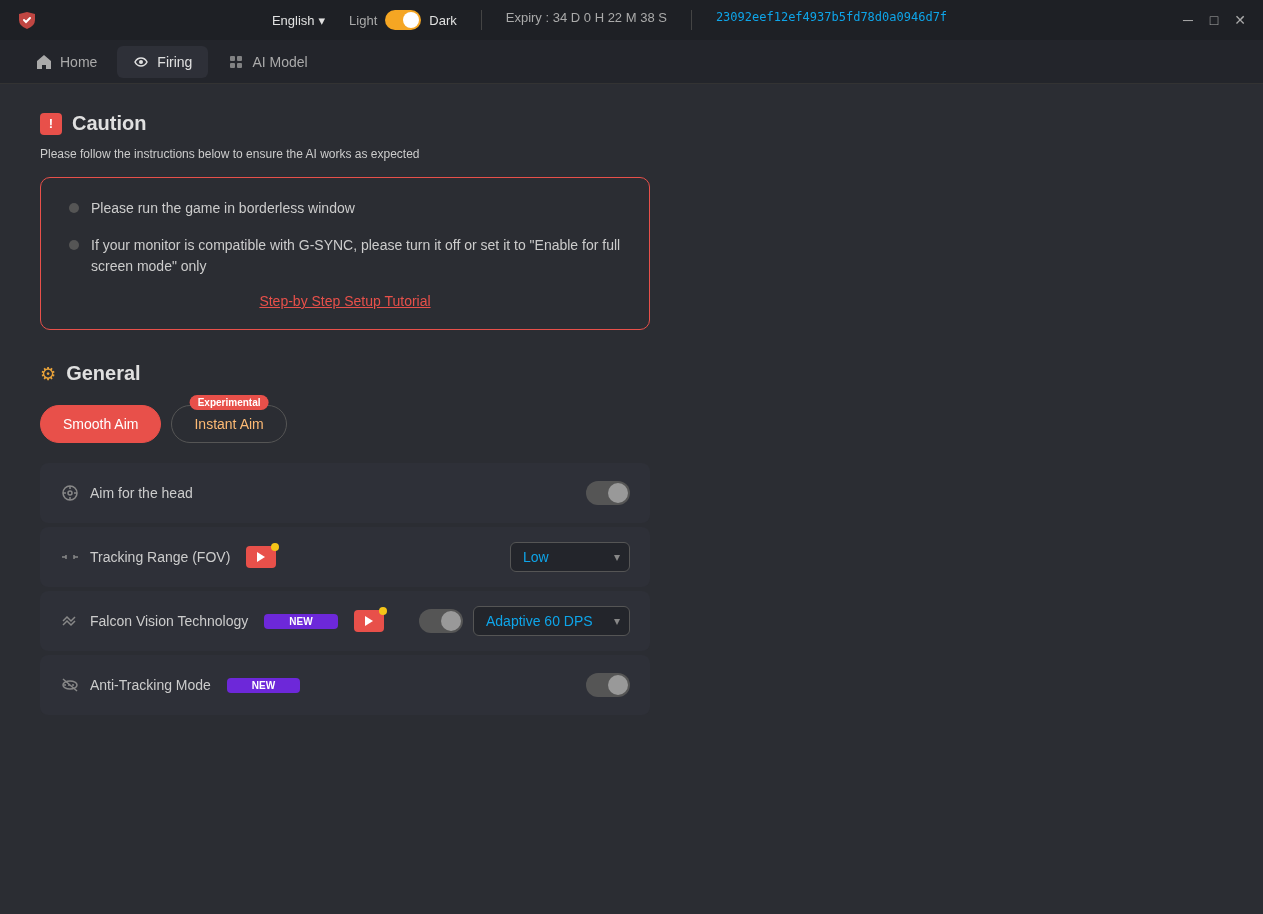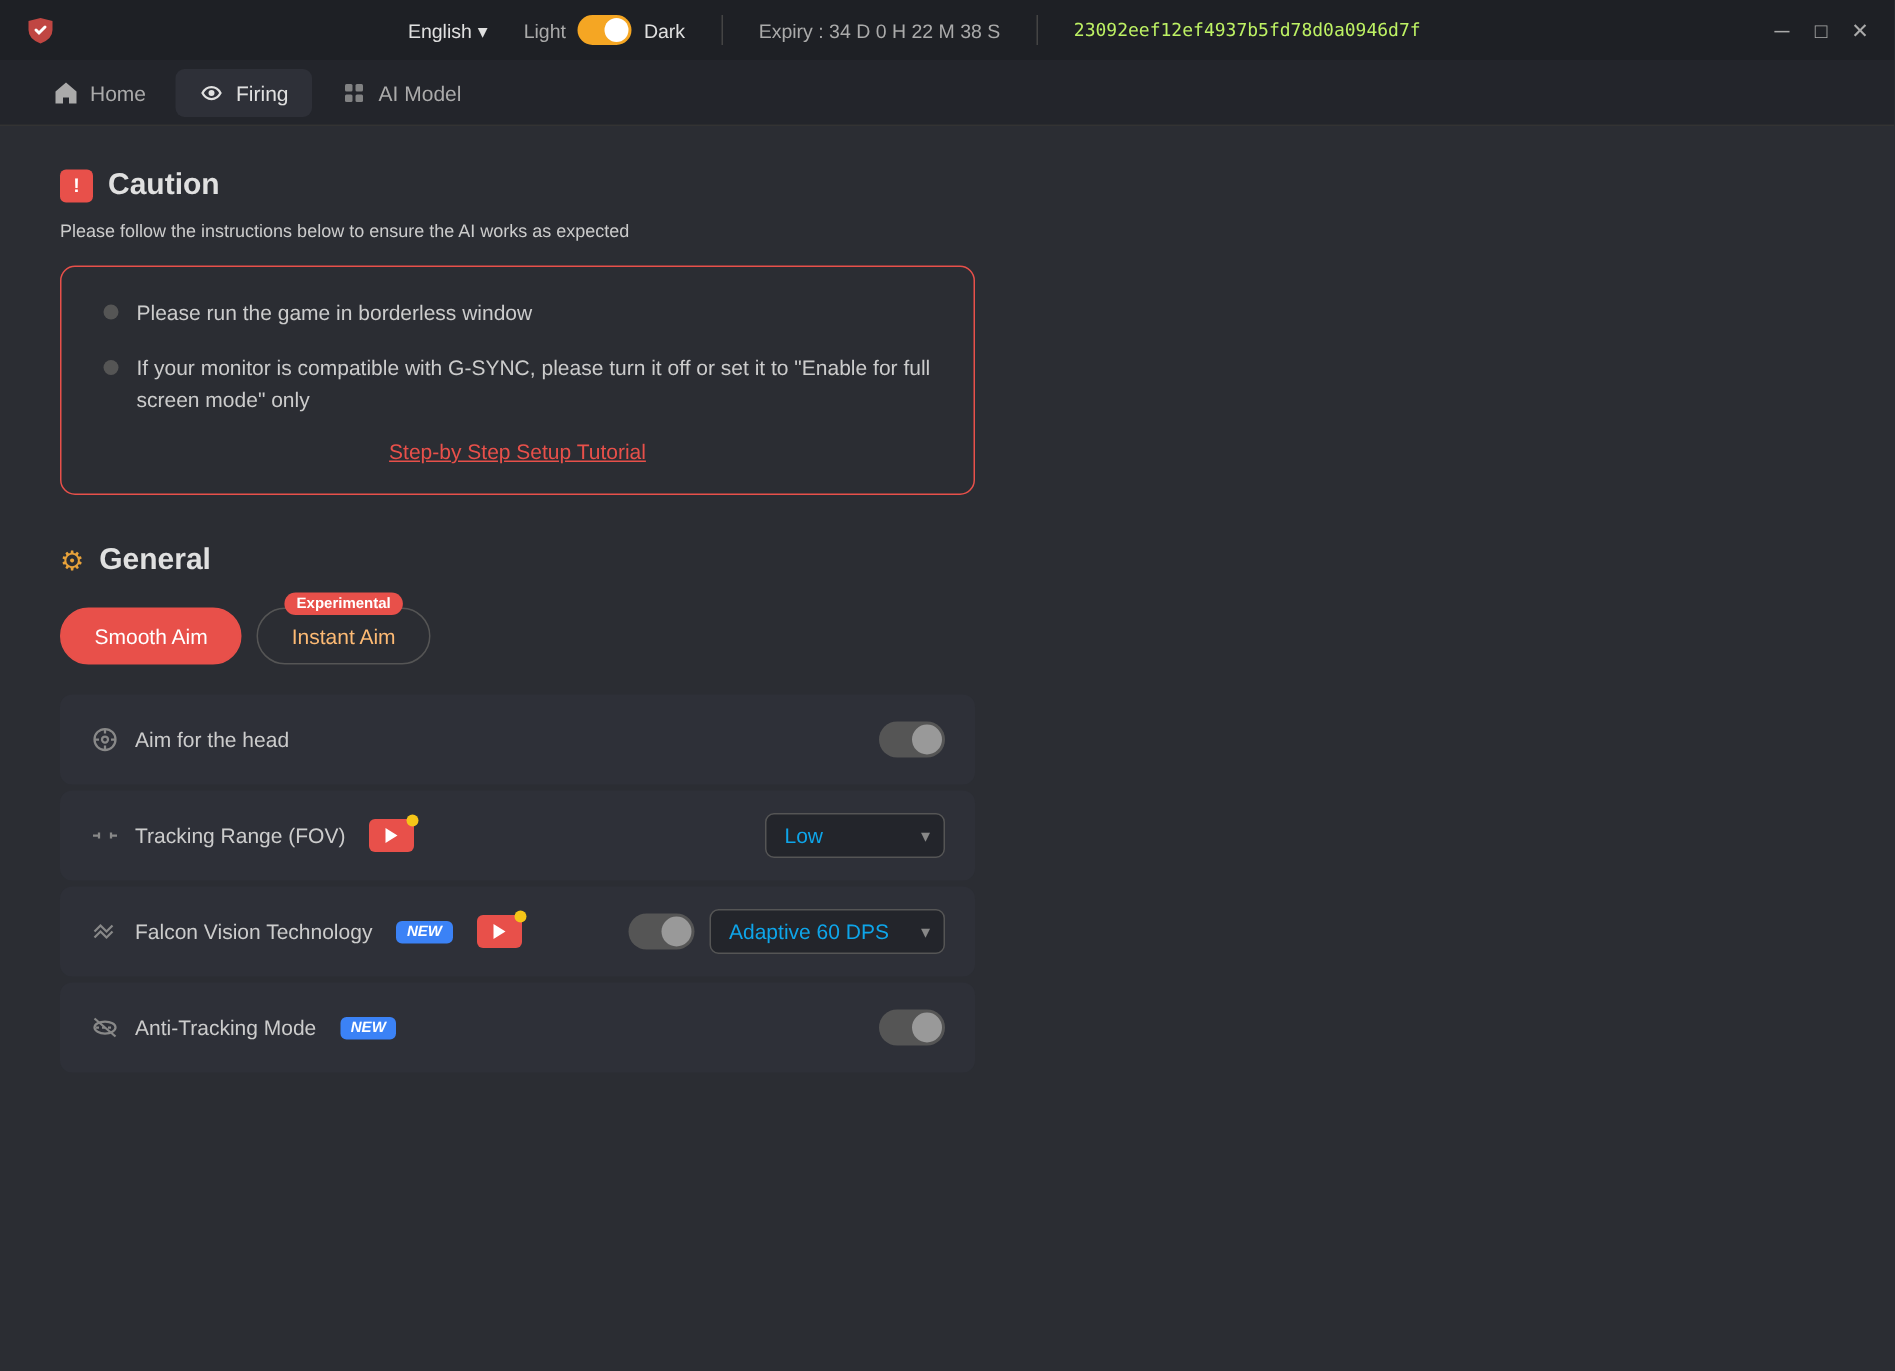--- a/index.html
+++ b/index.html
@@ -29,21 +29,20 @@
       align-items: center;
       justify-content: center;
     }
     .title-bar-logo svg {
       width: 20px;
       height: 20px;
     }
     .title-bar-center {
       flex: 1;
       display: flex;
-      align-items: center;
       justify-content: center;
       gap: 24px;
     }
     .lang-select {
       display: flex;
       align-items: center;
       gap: 4px;
       color: #e0e0e0;
       font-size: 13px;
       cursor: pointer;
@@ -80,21 +79,21 @@
       width: 1px;
       height: 20px;
       background: #444;
     }
     .expiry-text {
       font-size: 13px;
       color: #aaa;
     }
     .key-text {
       font-size: 12px;
-      color: #bef264;
+      color: #0ea5e9;
       font-family: monospace;
     }
     .title-bar-controls {
       display: flex;
       align-items: center;
       gap: 12px;
     }
     .title-bar-btn {
       width: 14px;
       height: 14px;
@@ -329,28 +328,27 @@
     .video-badge .dot {
       position: absolute;
       top: -3px;
       right: -3px;
       width: 8px;
       height: 8px;
       background: #f5c518;
       border-radius: 50%;
     }
     .new-badge {
-      background: #3b82f6;
+      background: #6d28d9;
       color: white;
       font-size: 10px;
       font-weight: 700;
-      padding: 2px 7px;
+      padding: 2px 25px;
       border-radius: 4px;
       margin-left: 6px;
-      font-style: italic;
     }
 
     
     .toggle {
       width: 44px;
       height: 24px;
       border-radius: 12px;
       position: relative;
       cursor: pointer;
       flex-shrink: 0;

